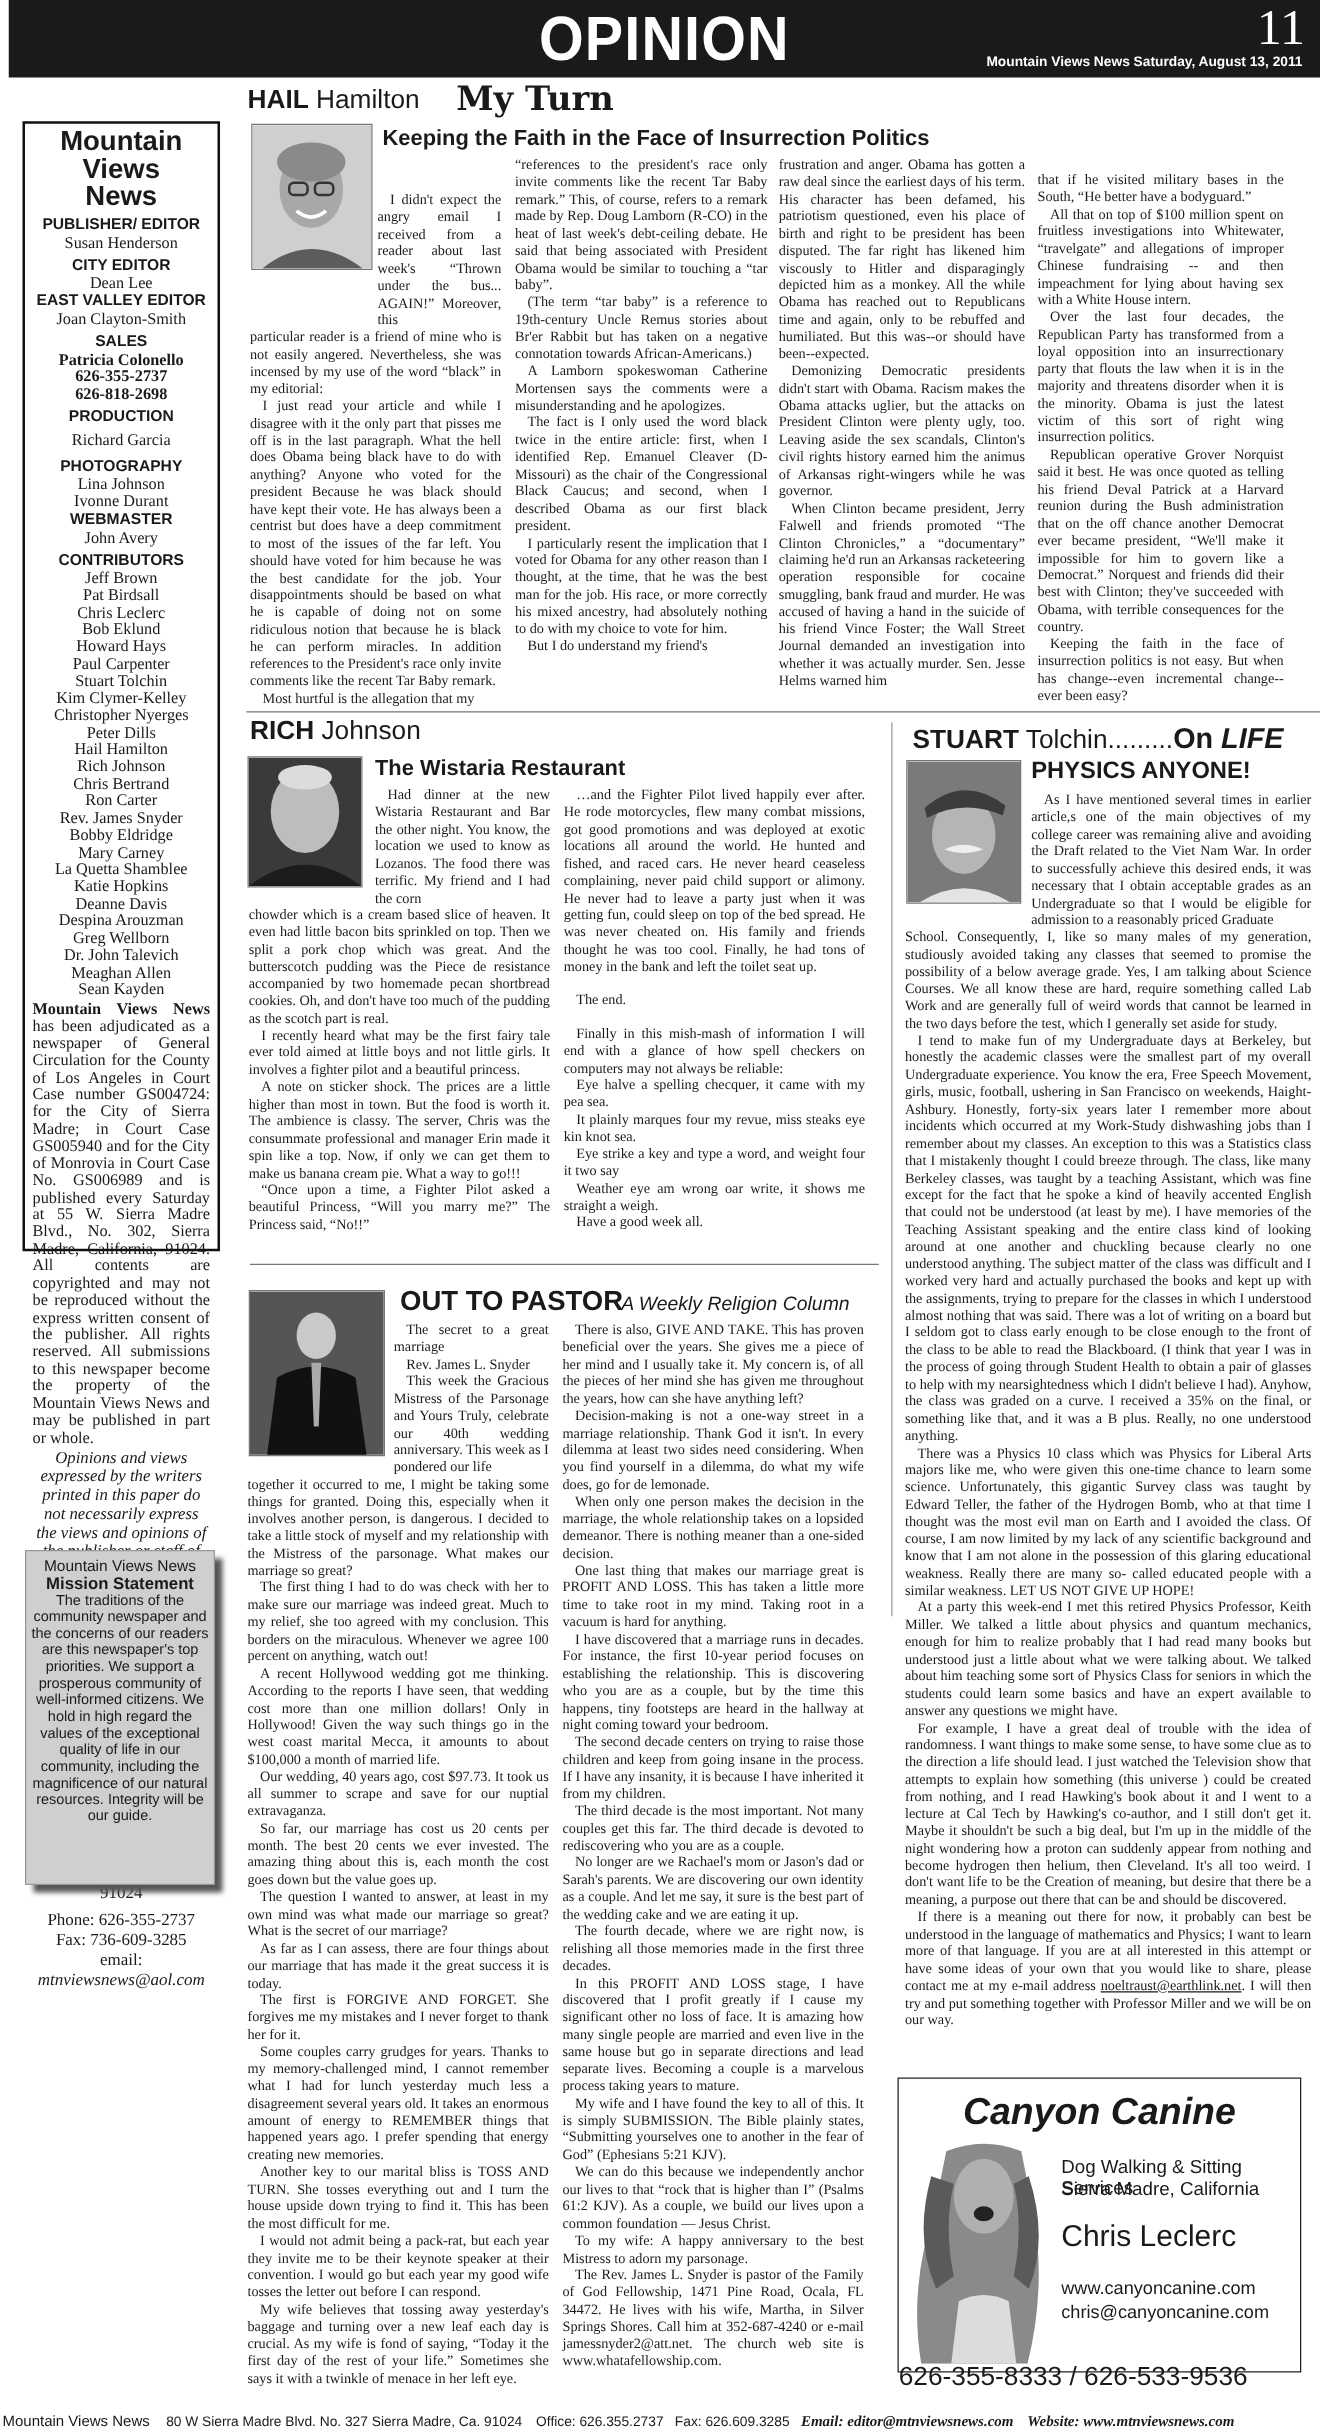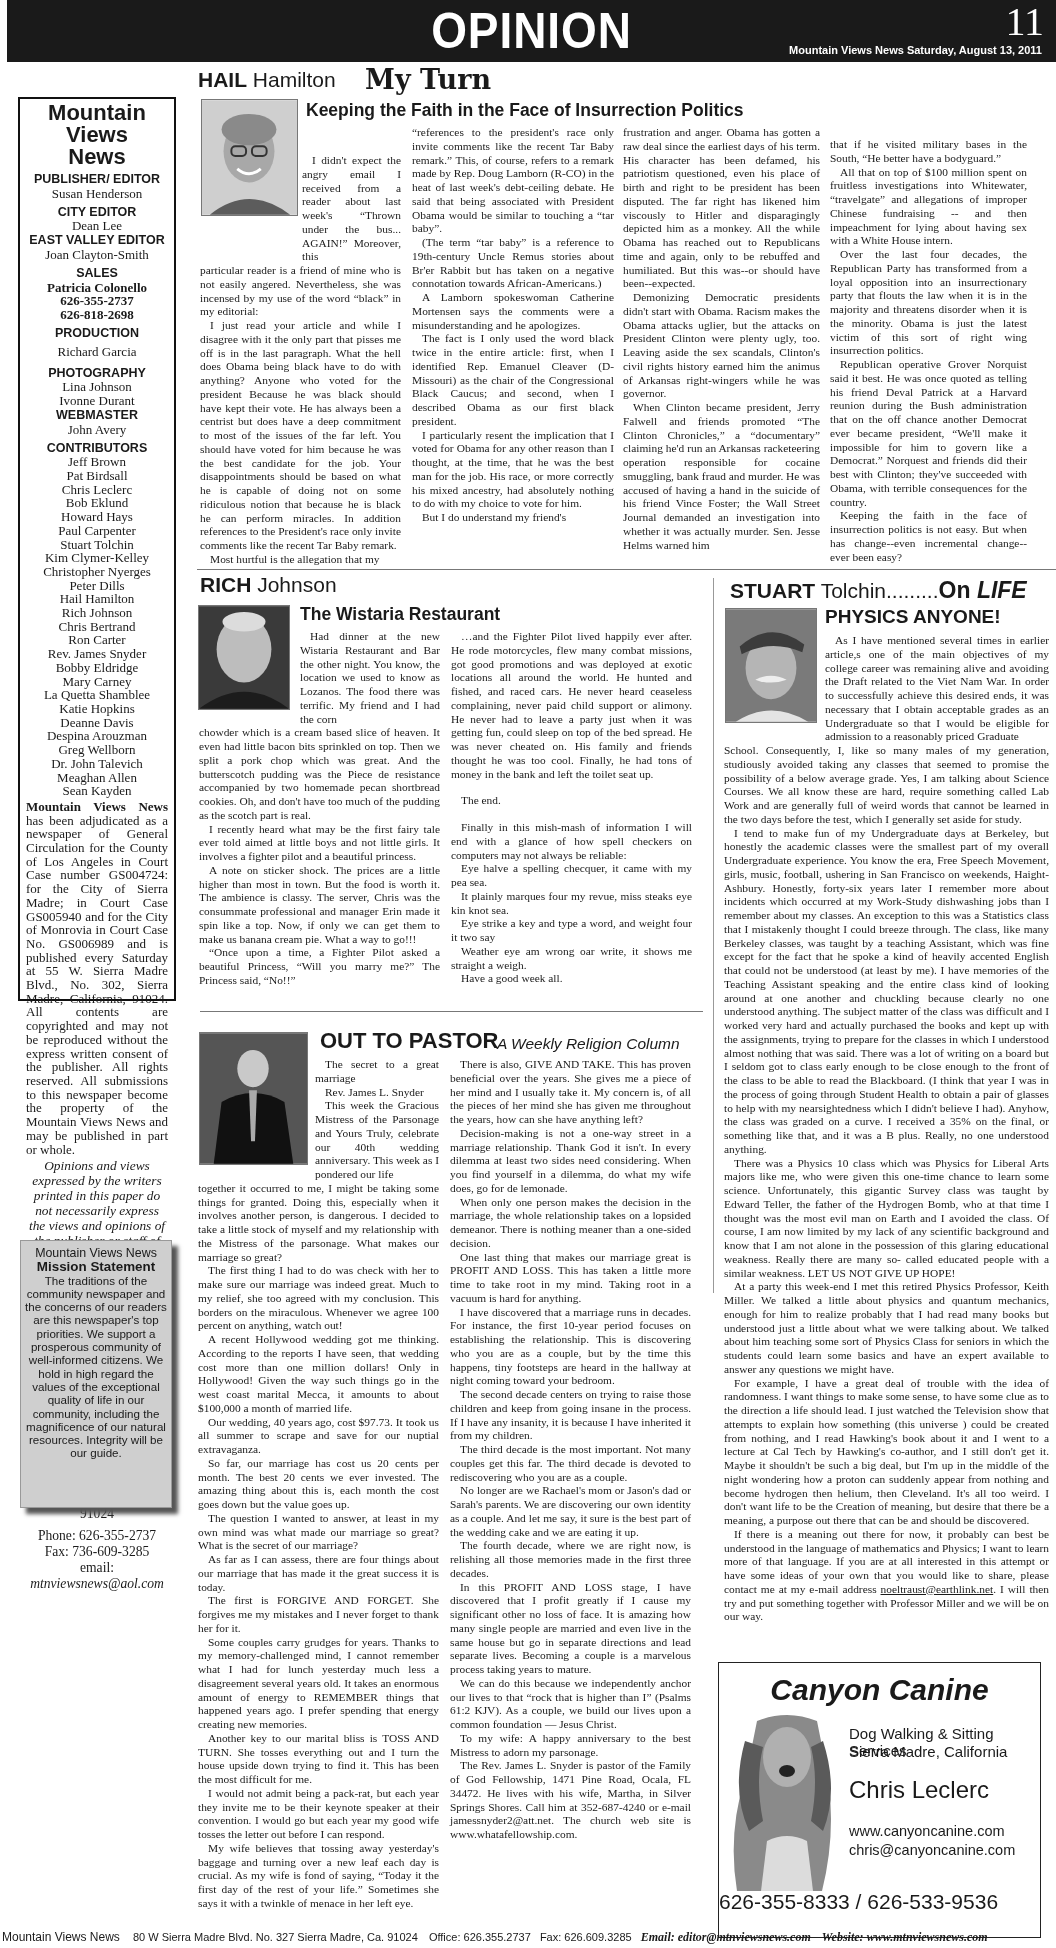--- a/index.html
+++ b/index.html
@@ -35,21 +35,21 @@
 
   .author { position: absolute; font-family: "Liberation Sans", sans-serif; font-size: 21px; }
   .author b { font-weight: bold; }
   .headline { position: absolute; font-family: "Liberation Sans", sans-serif; font-weight: bold; }
   .photo { position: absolute; border: 1px solid #777; }
   .photo svg { width: 100%; height: 100%; display: block; }
 
   .hrule { position: absolute; height: 1px; background: #777; }
   .vrule { position: absolute; width: 1px; background: #999; }
 
-  .ad { position: absolute; left: 718px; top: 1662px; width: 323px; height: 276px; border: 1.5px solid #222; font-family: "Liberation Sans", sans-serif; }
+  .ad { position: absolute; left: 718px; top: 1662px; width: 323px; height: 236px; border: 1.5px solid #222; font-family: "Liberation Sans", sans-serif; }
   .ad .ad-title { position: absolute; left: 0; right: 0; top: 10px; text-align: center; font-weight: bold; font-style: italic; font-size: 30px; }
   .ad .ad-line { position: absolute; }
 
   .footer { position: absolute; left: 0; top: 1930px; width: 1056px; height: 18px; font-family: "Liberation Sans", sans-serif; font-size: 11px; white-space: nowrap; }
   .footer .f-em { font-family: "Liberation Serif", serif; font-style: italic; font-weight: bold; font-size: 12px; }
   a.link { color: #1a1a1a; text-decoration: underline; }
 </style>
 </head>
 <body>
 
@@ -252,20 +252,21 @@
   <p>There is also, GIVE AND TAKE. This has proven beneficial over the years. She gives me a piece of her mind and I usually take it. My concern is, of all the pieces of her mind she has given me throughout the years, how can she have anything left?</p>
   <p>Decision-making is not a one-way street in a marriage relationship. Thank God it isn't. In every dilemma at least two sides need considering. When you find yourself in a dilemma, do what my wife does, go for de lemonade.</p>
   <p>When only one person makes the decision in the marriage, the whole relationship takes on a lopsided demeanor. There is nothing meaner than a one-sided decision.</p>
   <p>One last thing that makes our marriage great is PROFIT AND LOSS. This has taken a little more time to take root in my mind. Taking root in a vacuum is hard for anything.</p>
   <p>I have discovered that a marriage runs in decades. For instance, the first 10-year period focuses on establishing the relationship. This is discovering who you are as a couple, but by the time this happens, tiny footsteps are heard in the hallway at night coming toward your bedroom.</p>
   <p>The second decade centers on trying to raise those children and keep from going insane in the process. If I have any insanity, it is because I have inherited it from my children.</p>
   <p>The third decade is the most important. Not many couples get this far. The third decade is devoted to rediscovering who you are as a couple.</p>
   <p>No longer are we Rachael's mom or Jason's dad or Sarah's parents. We are discovering our own identity as a couple. And let me say, it sure is the best part of the wedding cake and we are eating it up.</p>
   <p>The fourth decade, where we are right now, is relishing all those memories made in the first three decades.</p>
   <p>In this PROFIT AND LOSS stage, I have discovered that I profit greatly if I cause my significant other no loss of face. It is amazing how many single people are married and even live in the same house but go in separate directions and lead separate lives. Becoming a couple is a marvelous process taking years to mature.</p>
+  <p>My wife and I have found the key to all of this. It is simply SUBMISSION. The Bible plainly states, “Submitting yourselves one to another in the fear of God” (Ephesians 5:21 KJV).</p>
   <p>We can do this because we independently anchor our lives to that “rock that is higher than I” (Psalms 61:2 KJV). As a couple, we build our lives upon a common foundation — Jesus Christ.</p>
   <p>To my wife: A happy anniversary to the best Mistress to adorn my parsonage.</p>
   <p>The Rev. James L. Snyder is pastor of the Family of God Fellowship, 1471 Pine Road, Ocala, FL 34472. He lives with his wife, Martha, in Silver Springs Shores. Call him at 352-687-4240 or e-mail jamessnyder2@att.net. The church web site is www.whatafellowship.com.</p>
 </div>
 
 <div class="author" style="left:730px; top:577px; font-size:21px;">
   <b>STUART</b> <span>Tolchin.........</span><b style="font-size:23px">On </b><b style="font-style:italic;font-size:23px">LIFE</b>
 </div>
 <div class="photo" style="left:725px; top:608px; width:92px; height:115px;">
   <svg viewBox="0 0 92 115">

